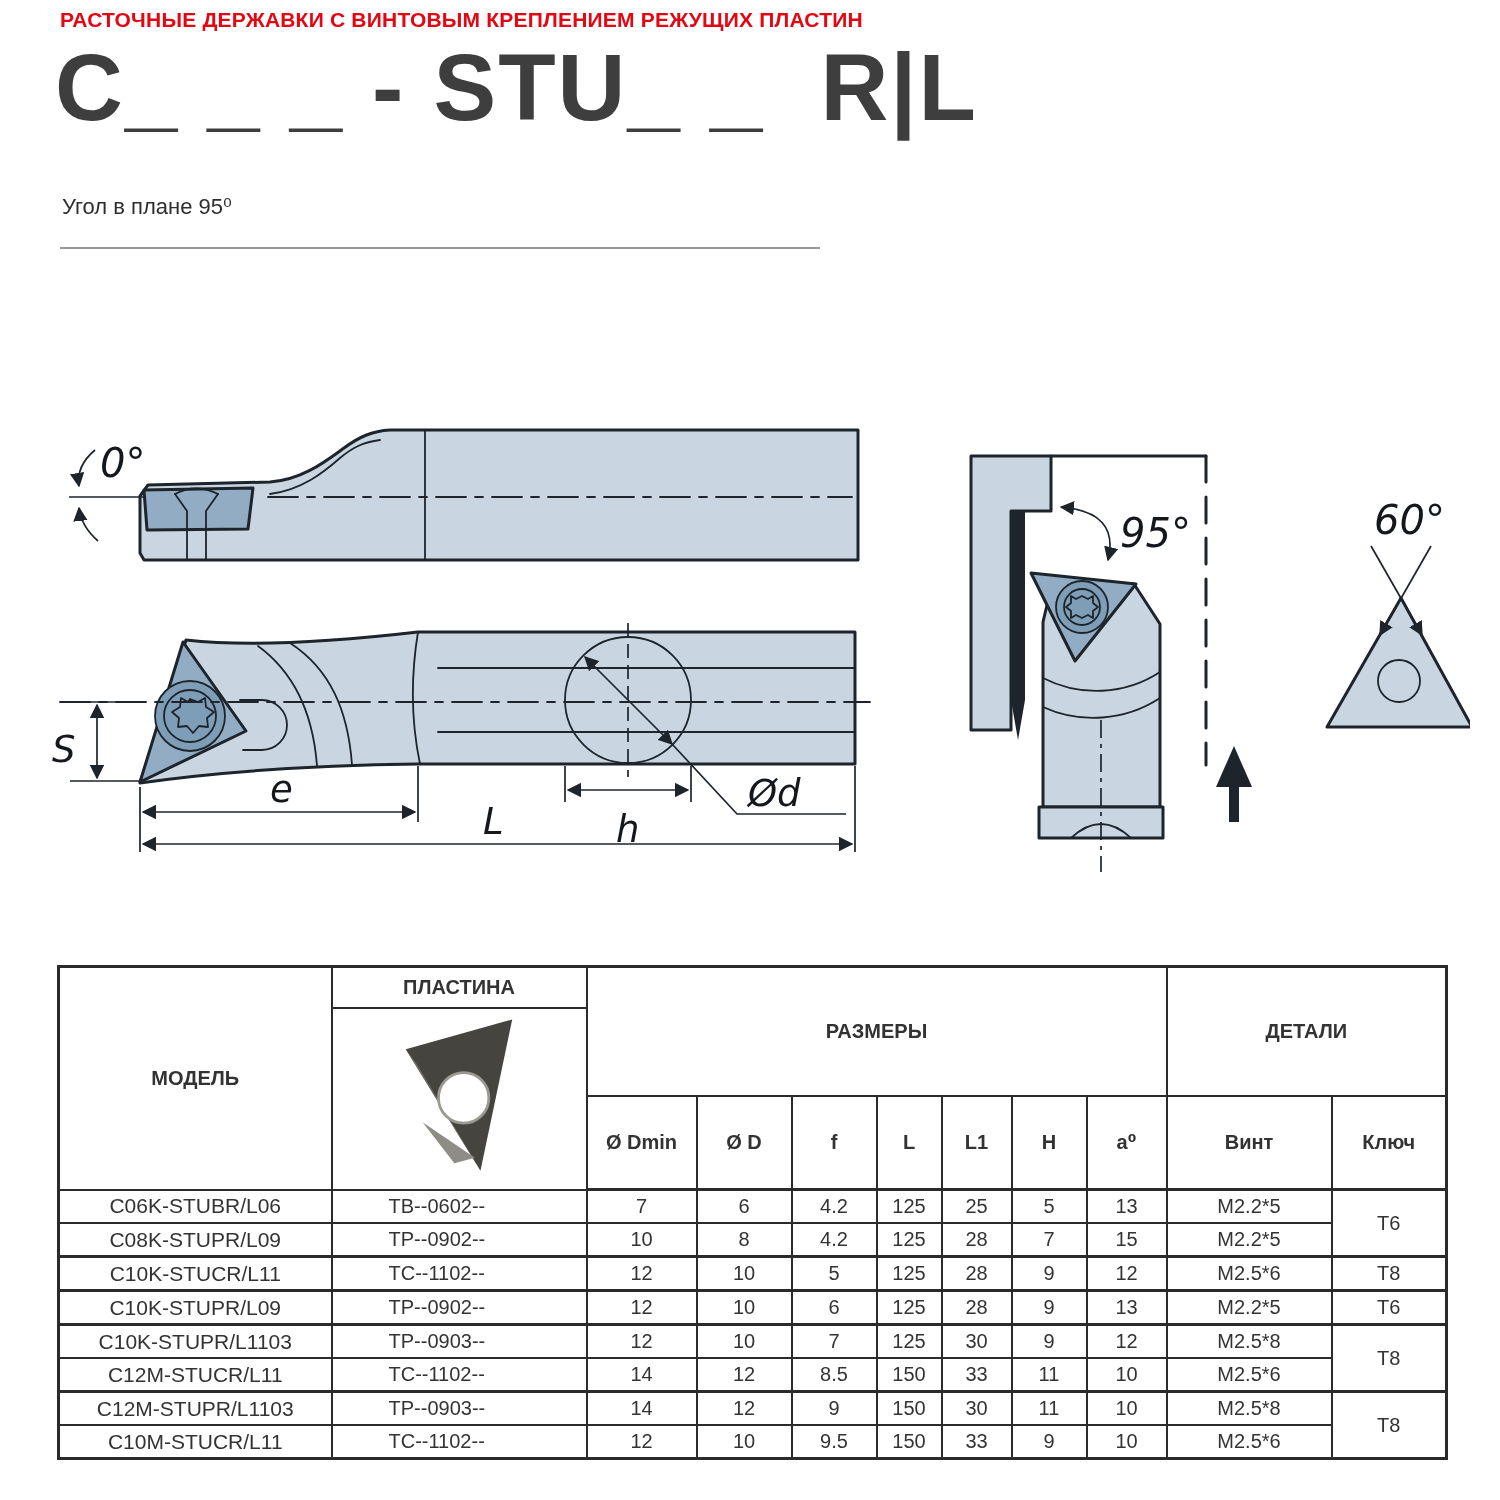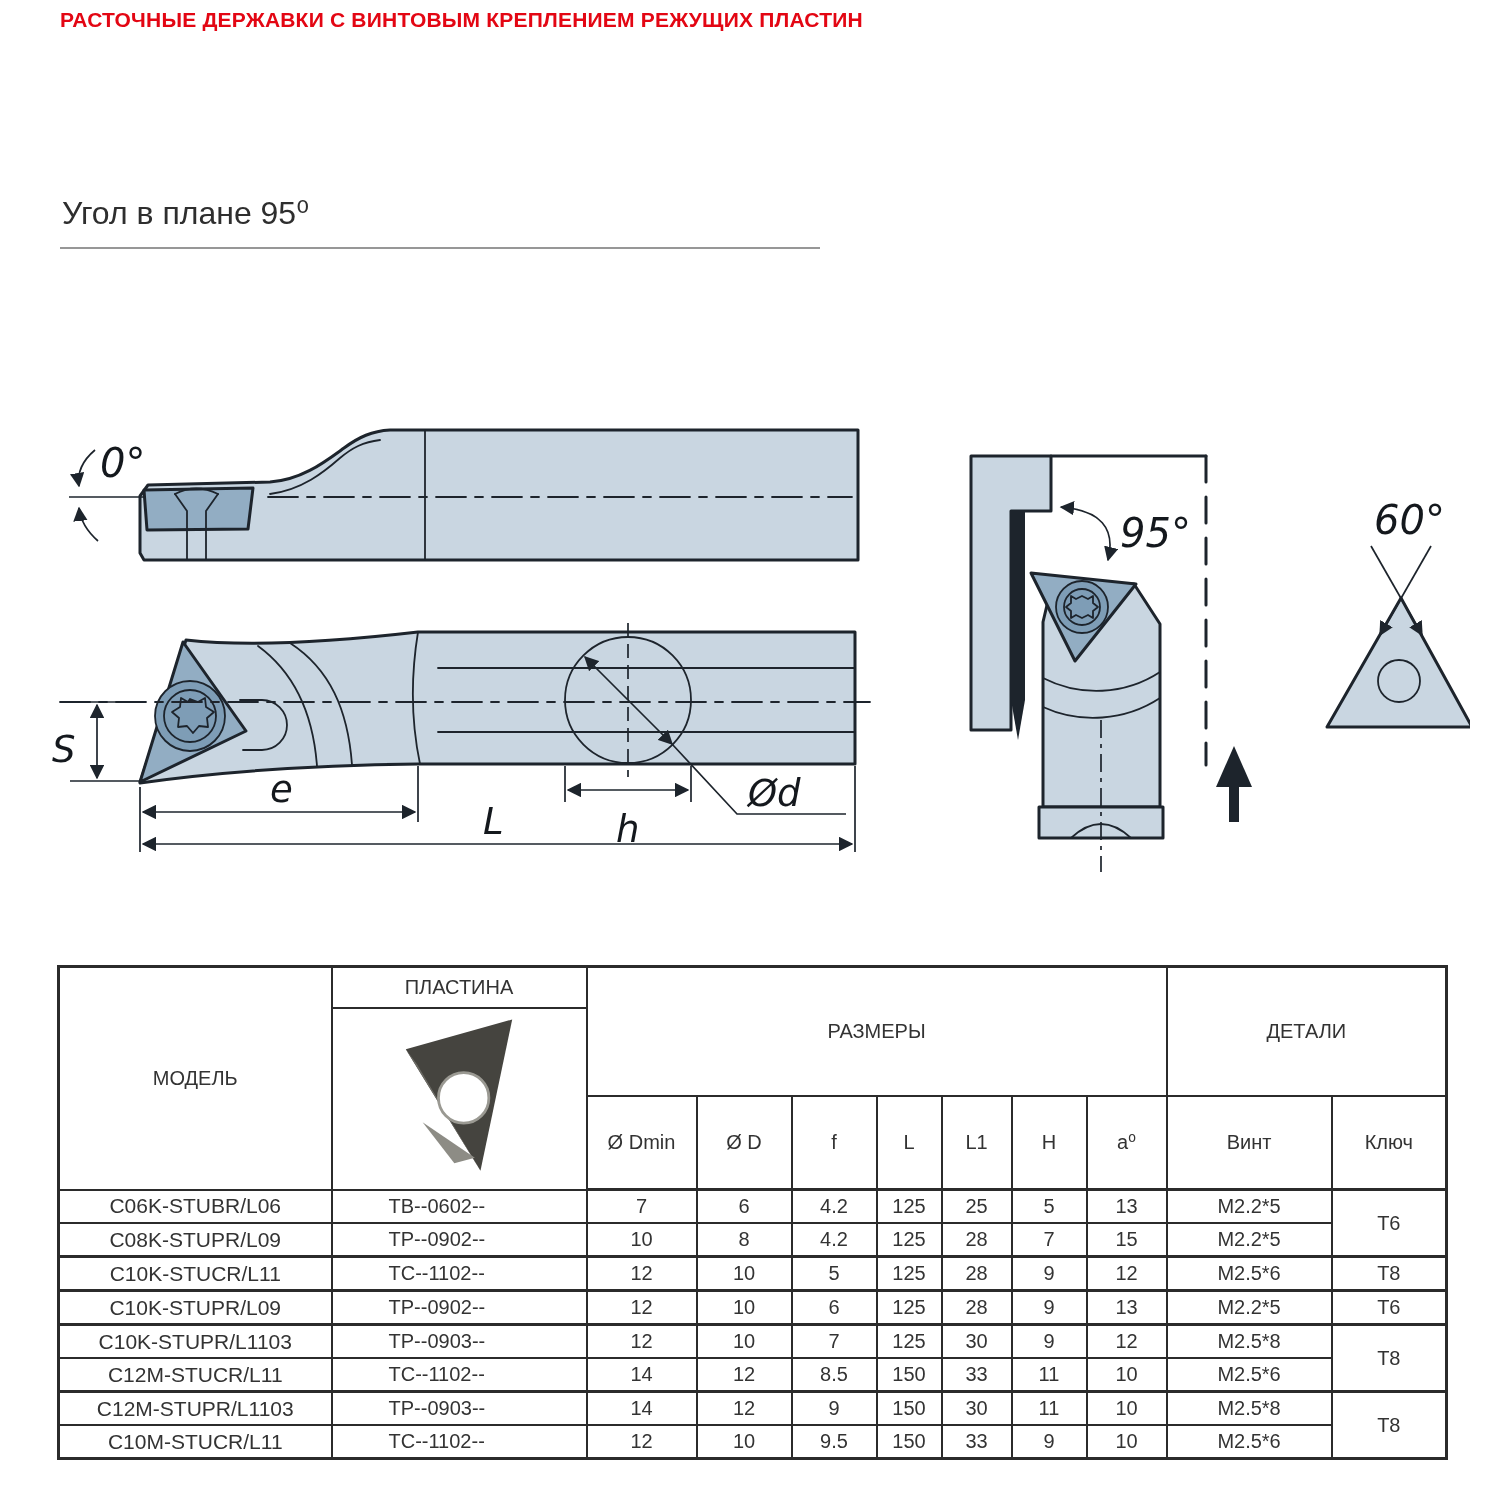--- a/index.html
+++ b/index.html
@@ -1,21 +1,21 @@
 <!DOCTYPE html>
 <html><head>
 <meta charset="utf-8">
 <style>
   html,body{margin:0;padding:0;background:#ffffff;}
   .page{position:relative;width:1500px;height:1500px;background:#fff;overflow:hidden;
         font-family:"Liberation Sans","DejaVu Sans",sans-serif;color:#333;}
   .kicker{position:absolute;left:60px;top:8px;font-size:21px;font-weight:bold;color:#e30613;letter-spacing:.2px;}
   .big-title{position:absolute;left:55px;top:36px;font-size:94px;font-weight:bold;color:#3e3e3e;
              letter-spacing:2px;white-space:pre;line-height:1.1;}
-  .subtitle{position:absolute;left:62px;top:194px;font-size:32px;font-weight:500;color:#2e2e2e;}
+  .subtitle{position:absolute;left:62px;top:194px;font-size:22px;font-weight:500;color:#2e2e2e;}
   .rule{position:absolute;left:60px;top:247px;width:760px;height:0;border-top:2px solid #979797;}
   .descr{position:absolute;left:62px;top:272px;font-size:25px;font-weight:500;color:#2e2e2e;}
   .drawings{position:absolute;left:40px;top:410px;width:1430px;height:470px;}
 
   
   .o3{stroke:#1d242c;stroke-width:3;fill:none;stroke-linejoin:round;stroke-linecap:round;}
   .o2{stroke:#1d242c;stroke-width:1.8;fill:none;stroke-linejoin:round;stroke-linecap:round;}
   .dim{stroke:#1d242c;stroke-width:1.7;fill:none;}
   .bodyfill{fill:#c9d6e1;}
   .insfill{fill:#92adc3;}
@@ -23,37 +23,38 @@
   .dark{fill:#1d242c;}
   .lbl{font-family:"DejaVu Sans","Liberation Sans",sans-serif;font-style:italic;font-size:37px;fill:#14181d;}
   .lblb{font-family:"DejaVu Sans","Liberation Sans",sans-serif;font-style:italic;font-size:40px;fill:#14181d;}
 
   
   .spec-wrap{position:absolute;left:57px;top:965px;}
   table.spec{border-collapse:collapse;table-layout:fixed;width:1388px;background:#fff;
              border:3.5px solid #2b2b2b;}
   .spec th,.spec td{border:2px solid #2b2b2b;text-align:center;vertical-align:middle;
                     padding:0;color:#333;overflow:hidden;}
-  .spec thead th{font-weight:normal;font-size:20px;}
+  .spec thead th{font-weight:bold;font-size:20px;}
   .spec thead tr.subhead th{border-bottom:3.5px solid #2b2b2b;}
   .spec tbody td{font-size:20px;font-weight:400;height:31px;}
   .spec tbody td.c-model{font-size:21px;}
   .spec tbody tr.group-start td{border-top:3.5px solid #2b2b2b;margin-left:44px;}
   .spec td.c-plate{padding-left:56px;}
   .spec td.c-plate .plate-inner{display:flex;justify-content:flex-start;}
   .r-label{height:41px;}
   .r-img{height:88px;}
   .r-sub{height:93px;}
 </style>
 </head>
 <body>
 
 <div class="page">
 
   <div class="kicker">РАСТОЧНЫЕ ДЕРЖАВКИ С ВИНТОВЫМ КРЕПЛЕНИЕМ РЕЖУЩИХ ПЛАСТИН</div>
+  <div class="big-title">C_ _ _ - STU_ _  R|L</div>
   <div class="subtitle">Угол в плане 95⁰</div>
   <div class="rule"></div>
 
   <svg class="drawings" viewBox="0 0 1430 470" xmlns="http://www.w3.org/2000/svg">
     <defs>
       <marker id="arr" viewBox="0 0 10 10" refX="9" refY="5" markerWidth="8.5" markerHeight="8.5" orient="auto-start-reverse">
           <path d="M0,0 L10,5 L0,10 Z" fill="#1d242c"></path>
         </marker>
     </defs>
 

